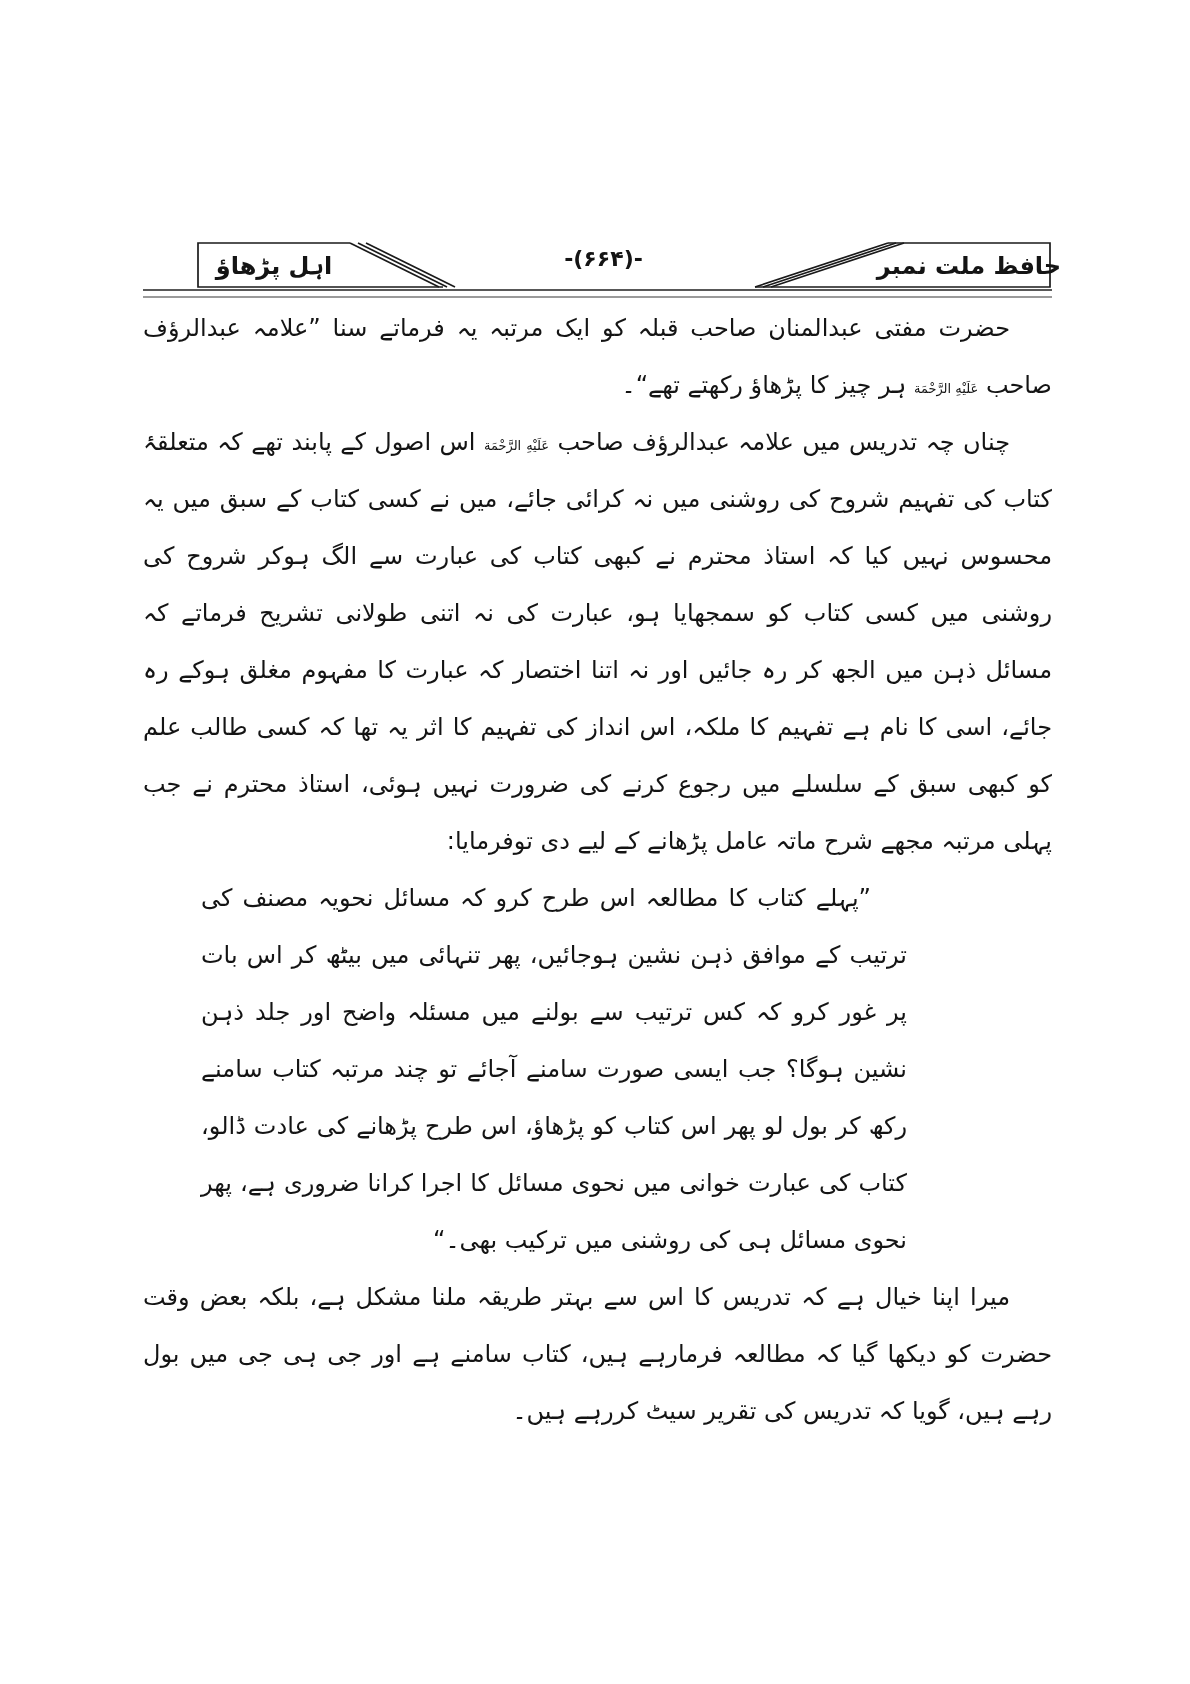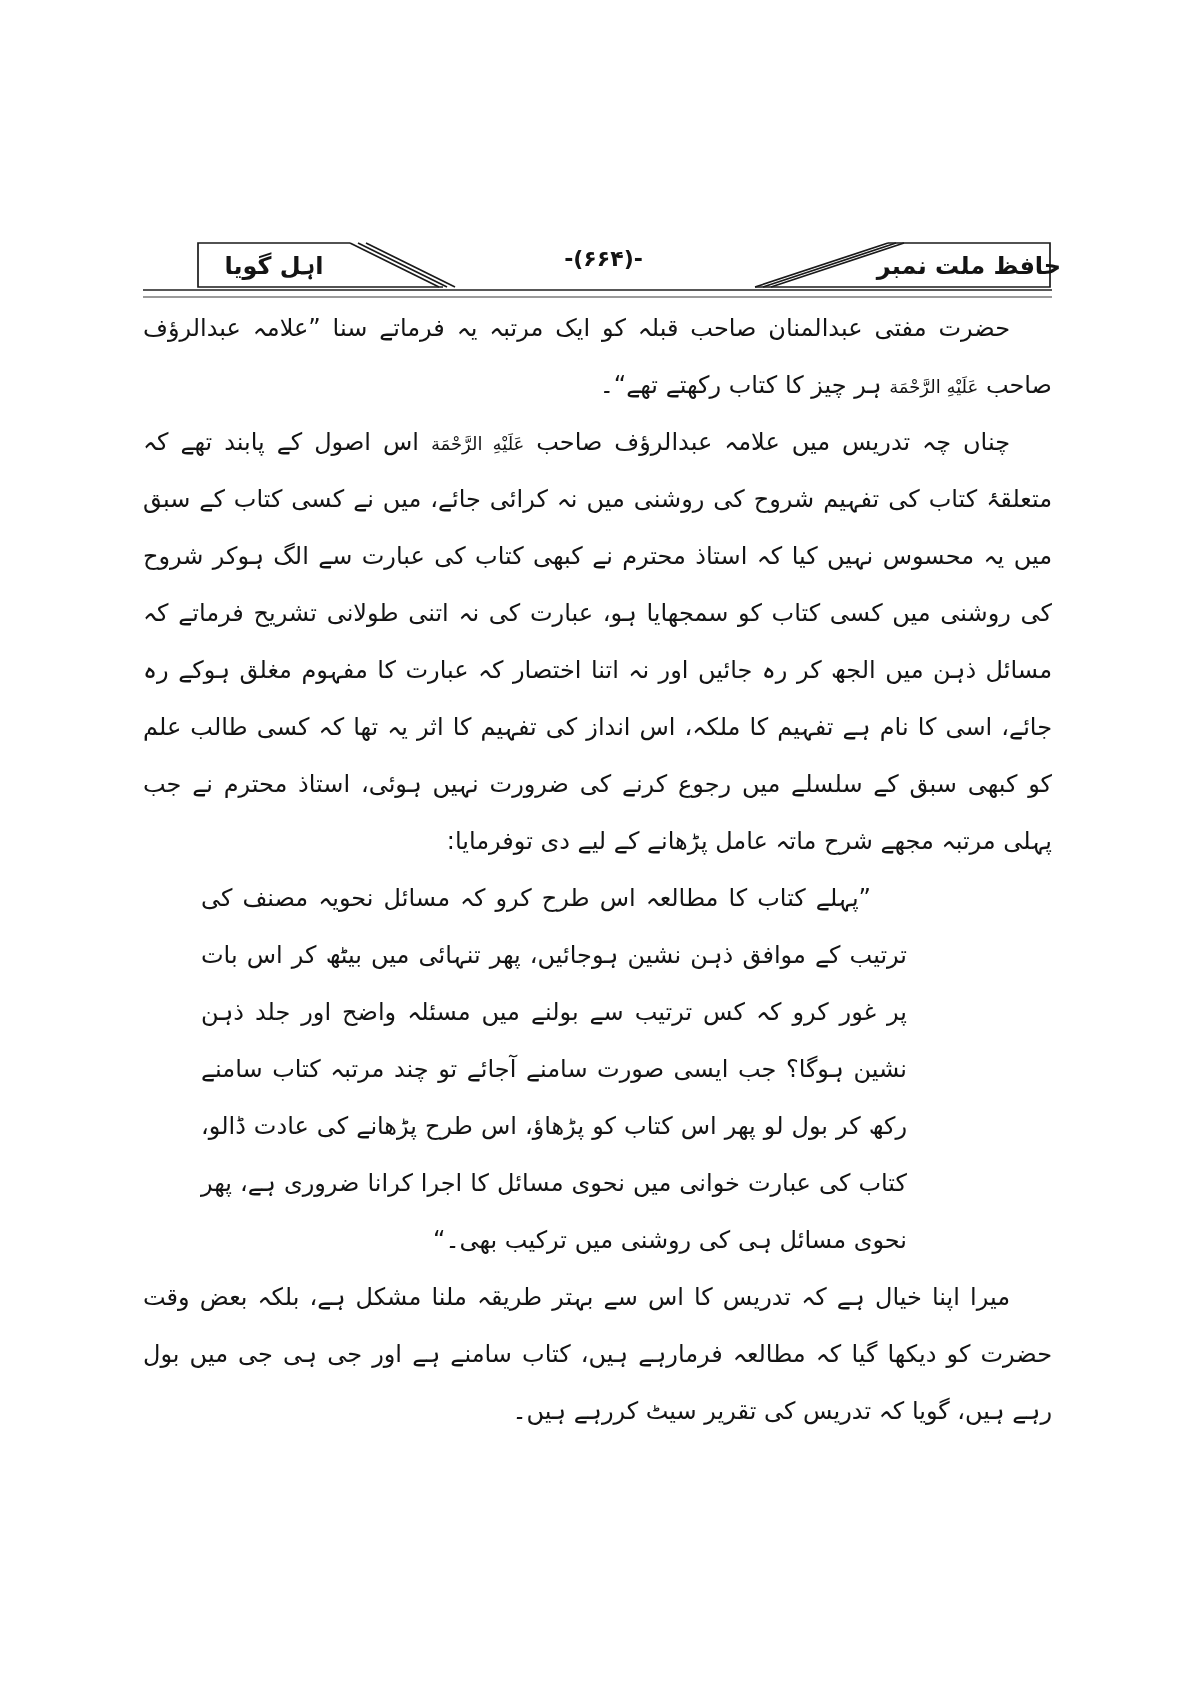--- a/index.html
+++ b/index.html
@@ -67,21 +67,21 @@
     margin: 0;
     padding: 0;
     text-indent: 42px;
   }
   .content blockquote {
     margin-right: 145px;
     margin-left: 58px;
     text-indent: 36px;
   }
   .honorific {
-    font-size: 18px;
+    font-size: 13px;
     line-height: 0;
     margin-top: 36px;
   }
 </style>
 </head>
 <body>
 
 <div class="page">
 
   <div class="header">
@@ -96,25 +96,25 @@
 
         <path d="M745 21 H907 V65 H612"></path>
 
         <path d="M612 65 L745 21"></path>
         <path d="M620 65 L753 21"></path>
         <path d="M628 65 L761 21"></path>
       </g>
     </svg>
     <div class="hdr-text hdr-text-right" dir="rtl">حافظ ملت نمبر</div>
     <div class="hdr-pagenum" dir="rtl">-(۶۶۴)-</div>
-    <div class="hdr-text hdr-text-left" dir="rtl">اہل گویا</div>
+    <div class="hdr-text hdr-text-left" dir="rtl">اہل پڑھاؤ</div>
     <div class="hdr-rule"></div>
   </div>
 
   <div class="content">
-    <p><span>حضرت مفتی عبدالمنان صاحب قبلہ کو ایک مرتبہ یہ فرماتے سنا ”علامہ عبدالرؤف صاحب </span><span class="honorific">عَلَيْهِ الرَّحْمَة</span><span> ہر چیز کا کتاب رکھتے تھے“۔</span></p>
+    <p><span>حضرت مفتی عبدالمنان صاحب قبلہ کو ایک مرتبہ یہ فرماتے سنا ”علامہ عبدالرؤف صاحب </span><span class="honorific">عَلَيْهِ الرَّحْمَة</span><span> ہر چیز کا پڑھاؤ رکھتے تھے“۔</span></p>
     <p><span>چناں چہ تدریس میں علامہ عبدالرؤف صاحب </span><span class="honorific">عَلَيْهِ الرَّحْمَة</span><span> اس اصول کے پابند تھے کہ متعلقۂ کتاب کی تفہیم شروح کی روشنی میں نہ کرائی جائے، میں نے کسی کتاب کے سبق میں یہ محسوس نہیں کیا کہ استاذ محترم نے کبھی کتاب کی عبارت سے الگ ہوکر شروح کی روشنی میں کسی کتاب کو سمجھایا ہو، عبارت کی نہ اتنی طولانی تشریح فرماتے کہ مسائل ذہن میں الجھ کر رہ جائیں اور نہ اتنا اختصار کہ عبارت کا مفہوم مغلق ہوکے رہ جائے، اسی کا نام ہے تفہیم کا ملکہ، اس انداز کی تفہیم کا اثر یہ تھا کہ کسی طالب علم کو کبھی سبق کے سلسلے میں رجوع کرنے کی ضرورت نہیں ہوئی، استاذ محترم نے جب پہلی مرتبہ مجھے شرح ماتہ عامل پڑھانے کے لیے دی توفرمایا:</span></p>
     <blockquote>”پہلے کتاب کا مطالعہ اس طرح کرو کہ مسائل نحویہ مصنف کی ترتیب کے موافق ذہن نشین ہوجائیں، پھر تنہائی میں بیٹھ کر اس بات پر غور کرو کہ کس ترتیب سے بولنے میں مسئلہ واضح اور جلد ذہن نشین ہوگا؟ جب ایسی صورت سامنے آجائے تو چند مرتبہ کتاب سامنے رکھ کر بول لو پھر اس کتاب کو پڑھاؤ، اس طرح پڑھانے کی عادت ڈالو، کتاب کی عبارت خوانی میں نحوی مسائل کا اجرا کرانا ضروری ہے، پھر نحوی مسائل ہی کی روشنی میں ترکیب بھی۔“</blockquote>
     <p>میرا اپنا خیال ہے کہ تدریس کا اس سے بہتر طریقہ ملنا مشکل ہے، بلکہ بعض وقت حضرت کو دیکھا گیا کہ مطالعہ فرمارہے ہیں، کتاب سامنے ہے اور جی ہی جی میں بول رہے ہیں، گویا کہ تدریس کی تقریر سیٹ کررہے ہیں۔</p>
 
   </div>
 
 </div>
 
 </body></html>

